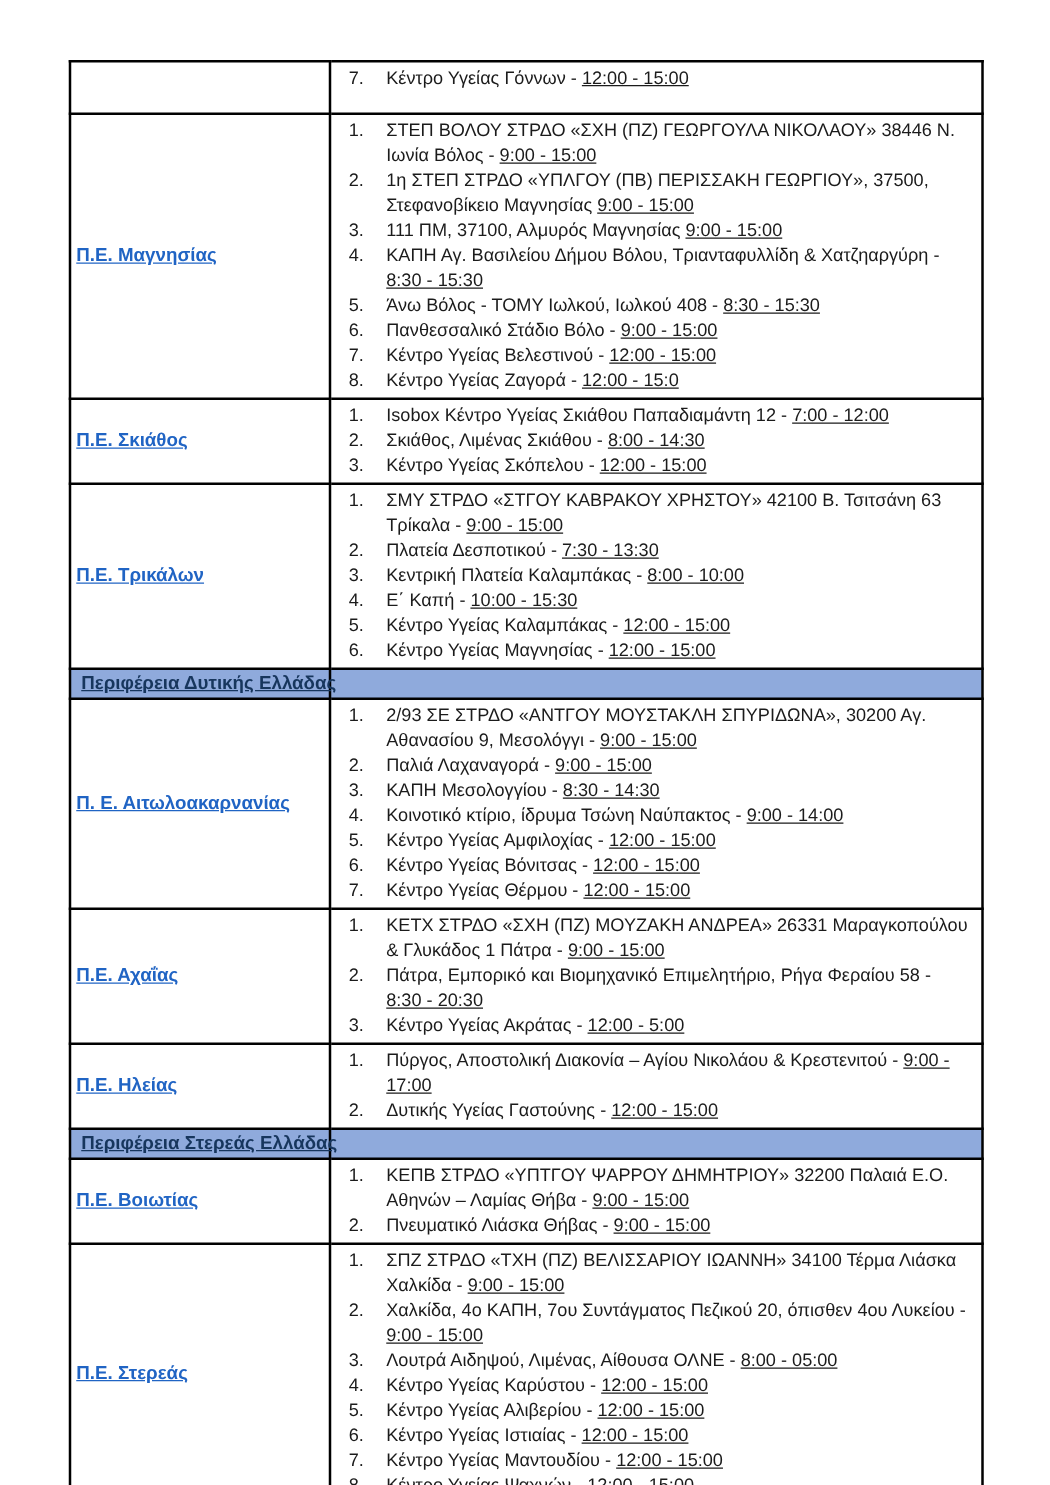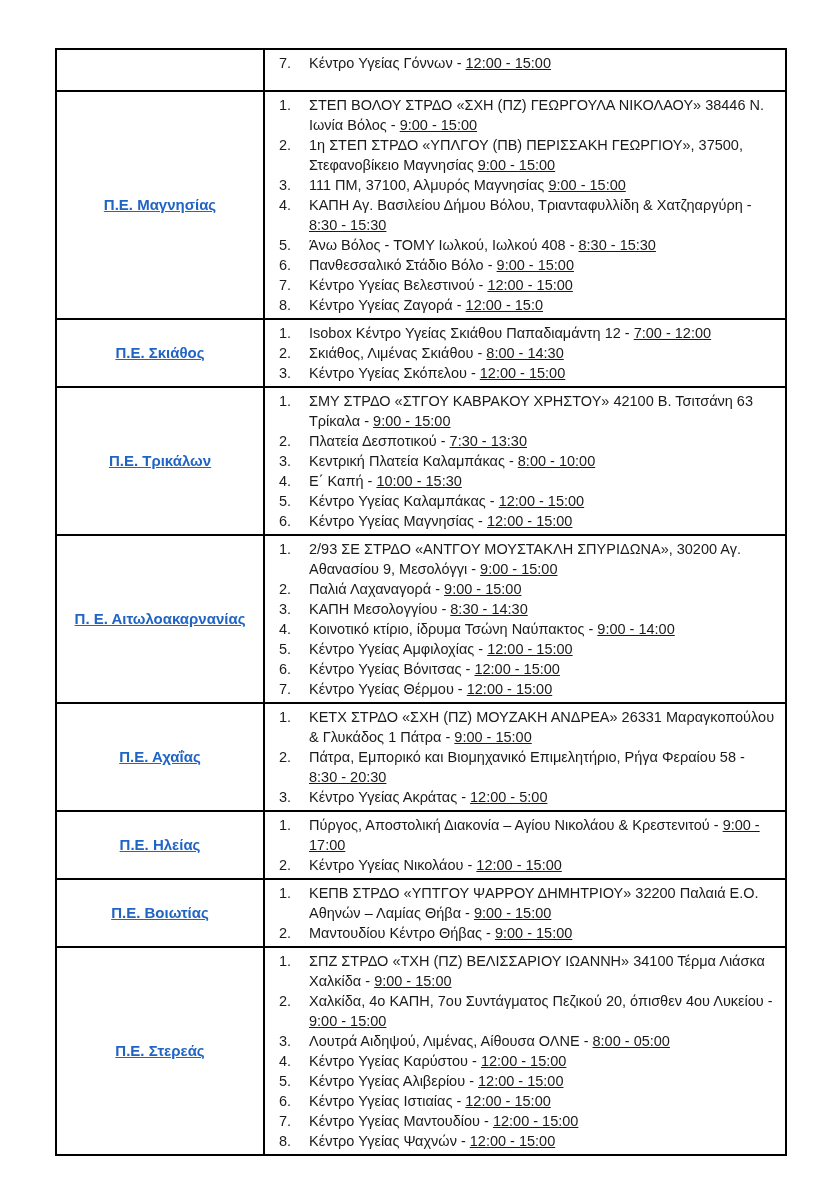--- a/index.html
+++ b/index.html
@@ -29,21 +29,21 @@
     table-layout: fixed;
   }
   col.col-region { width: 208px; }
   col.col-list   { width: 522px; }
   td {
     border: 2px solid var(--border-color, #000000);
     vertical-align: middle;
     padding: 0;
   }
   .cell-region {
-    text-align: center;
+    text-align: left;
     vertical-align: middle;
     padding: 20px 4px;
   }
   .region-link {
     color: var(--link-color, #2064C4);
     font-weight: bold;
     font-size: 15px;
     text-decoration: underline;
     cursor: pointer;
   }
@@ -209,20 +209,26 @@
   </li>
 
   <li class="loc-item">
     <span class="loc-num">6.</span>
     <span class="loc-body"><span class="loc-text">Κέντρο Υγείας Μαγνησίας - </span><span class="loc-hours">12:00 - 15:00</span></span>
   </li>
 </ol>
     </td>
   </tr>
 
+  <tr class="row-section">
+    <td class="cell-section">
+      <span class="section-label">Περιφέρεια Δυτικής Ελλάδας</span>
+    </td>
+    <td class="cell-section-empty"></td>
+  </tr>
 
   <tr class="row-region">
     <td class="cell-region">
       <span class="region-link">Π. Ε. Αιτωλοακαρνανίας</span>
     </td>
     <td class="cell-list">
       <ol class="loc-list">
   <li class="loc-item">
     <span class="loc-num">1.</span>
     <span class="loc-body"><span class="loc-text">2/93 ΣΕ ΣΤΡΔΟ «ΑΝΤΓΟΥ ΜΟΥΣΤΑΚΛΗ ΣΠΥΡΙΔΩΝΑ», 30200 Αγ. Αθανασίου 9, Μεσολόγγι - </span><span class="loc-hours">9:00 - 15:00</span></span>
@@ -291,41 +297,47 @@
     </td>
     <td class="cell-list">
       <ol class="loc-list">
   <li class="loc-item">
     <span class="loc-num">1.</span>
     <span class="loc-body"><span class="loc-text">Πύργος, Αποστολική Διακονία – Αγίου Νικολάου &amp; Κρεστενιτού - </span><span class="loc-hours">9:00 - 17:00</span></span>
   </li>
 
   <li class="loc-item">
     <span class="loc-num">2.</span>
-    <span class="loc-body"><span class="loc-text">Κέντρο Υγείας Νικολάου - </span><span class="loc-hours">12:00 - 15:00</span></span>
-  </li>
-</ol>
-    </td>
-  </tr>
-
+    <span class="loc-body"><span class="loc-text">Δυτικής Υγείας Γαστούνης - </span><span class="loc-hours">12:00 - 15:00</span></span>
+  </li>
+</ol>
+    </td>
+  </tr>
+
+  <tr class="row-section">
+    <td class="cell-section">
+      <span class="section-label">Περιφέρεια Στερεάς Ελλάδας</span>
+    </td>
+    <td class="cell-section-empty"></td>
+  </tr>
 
   <tr class="row-region">
     <td class="cell-region">
       <span class="region-link">Π.Ε. Βοιωτίας</span>
     </td>
     <td class="cell-list">
       <ol class="loc-list">
   <li class="loc-item">
     <span class="loc-num">1.</span>
     <span class="loc-body"><span class="loc-text">ΚΕΠΒ ΣΤΡΔΟ «ΥΠΤΓΟΥ ΨΑΡΡΟΥ ΔΗΜΗΤΡΙΟΥ» 32200 Παλαιά Ε.Ο. Αθηνών – Λαμίας Θήβα - </span><span class="loc-hours">9:00 - 15:00</span></span>
   </li>
 
   <li class="loc-item">
     <span class="loc-num">2.</span>
-    <span class="loc-body"><span class="loc-text">Μαντουδίου Κέντρο Θήβας - </span><span class="loc-hours">9:00 - 15:00</span></span>
+    <span class="loc-body"><span class="loc-text">Πνευματικό Λιάσκα Θήβας - </span><span class="loc-hours">9:00 - 15:00</span></span>
   </li>
 </ol>
     </td>
   </tr>
 
   <tr class="row-region">
     <td class="cell-region">
       <span class="region-link">Π.Ε. Στερεάς</span>
     </td>
     <td class="cell-list">

